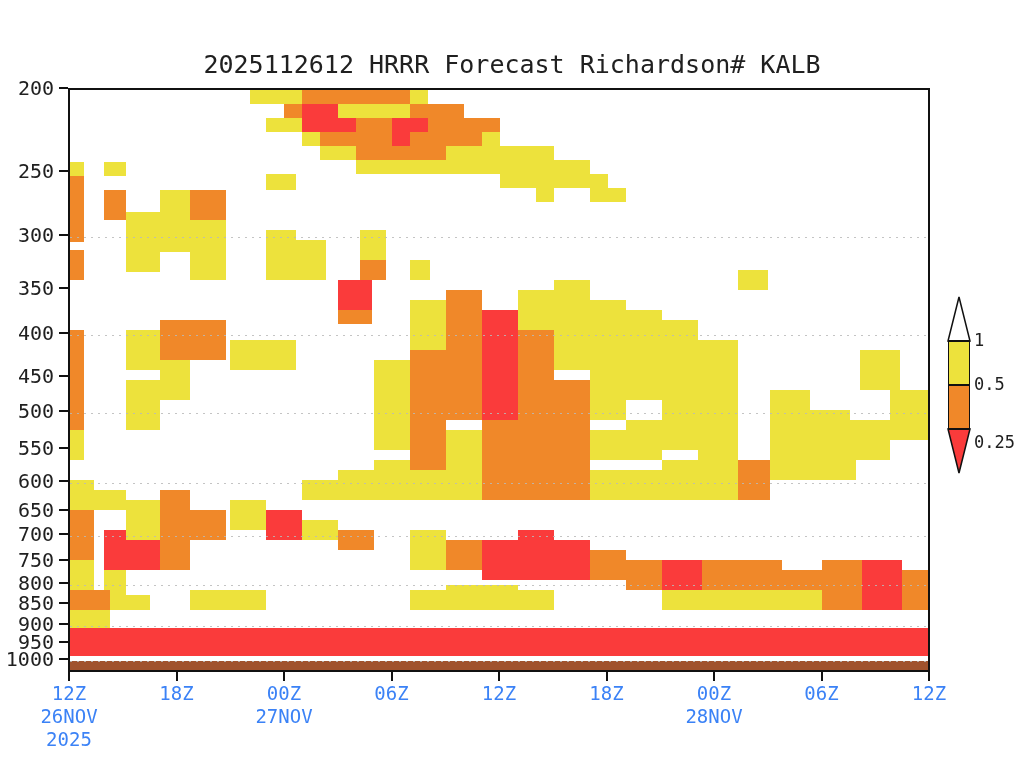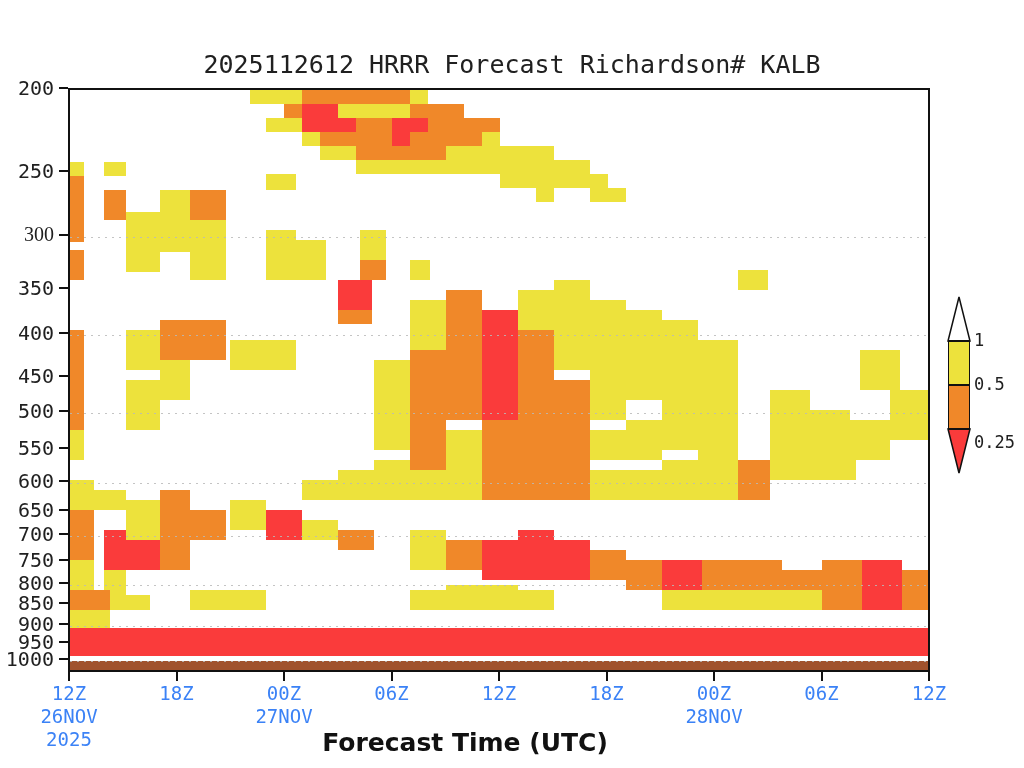--- a/index.html
+++ b/index.html
@@ -320,21 +320,21 @@
         <div class="gridline" style="top: 571px;"></div>
       </div>
   </div>
 
   <div id="yaxis">
       <div class="ytick-mark" style="left: 59px; top: 87px; position: absolute;"></div>
       <div class="ytick-label" style="left: 0px; width: 54px; top: 76px;">200</div>
       <div class="ytick-mark" style="left: 59px; top: 170px; position: absolute;"></div>
       <div class="ytick-label" style="left: 0px; width: 54px; top: 159px;">250</div>
       <div class="ytick-mark" style="left: 59px; top: 234px; position: absolute;"></div>
-      <div class="ytick-label" style="left: 0px; width: 54px; top: 223px; font-family: Liberation Serif, serif;">300</div>
+      <div class="ytick-label" style="left: 0px; width: 54px; top: 223px;">300</div>
       <div class="ytick-mark" style="left: 59px; top: 287px; position: absolute;"></div>
       <div class="ytick-label" style="left: 0px; width: 54px; top: 276px;">350</div>
       <div class="ytick-mark" style="left: 59px; top: 332px; position: absolute;"></div>
       <div class="ytick-label" style="left: 0px; width: 54px; top: 321px;">400</div>
       <div class="ytick-mark" style="left: 59px; top: 375px; position: absolute;"></div>
       <div class="ytick-label" style="left: 0px; width: 54px; top: 364px;">450</div>
       <div class="ytick-mark" style="left: 59px; top: 410px; position: absolute;"></div>
       <div class="ytick-label" style="left: 0px; width: 54px; top: 399px;">500</div>
       <div class="ytick-mark" style="left: 59px; top: 447px; position: absolute;"></div>
       <div class="ytick-label" style="left: 0px; width: 54px; top: 436px;">550</div>
@@ -375,21 +375,20 @@
       <div class="xtick-label" style="left: 546.5px; width: 120px; top: 682px;">18Z</div>
       <div class="xtick-mark" style="left: 713px; top: 672px; position: absolute;"></div>
       <div class="xtick-label" style="left: 654px; width: 120px; top: 682px;">00Z
 28NOV</div>
       <div class="xtick-mark" style="left: 820.5px; top: 672px; position: absolute;"></div>
       <div class="xtick-label" style="left: 761.5px; width: 120px; top: 682px;">06Z</div>
       <div class="xtick-mark" style="left: 928px; top: 672px; position: absolute;"></div>
       <div class="xtick-label" style="left: 869px; width: 120px; top: 682px;">12Z</div>
     </div>
 
-  <div class="xaxis-title">Forecast Time (UTC)</div>
 
   <div id="colorbar">
       <svg class="cap-svg" width="26" height="46" style="left: 0px; top: 0px;">
         <polygon points="13,1 24,45 2,45" fill="#FFFFFF" stroke="#111" stroke-width="1.5"></polygon>
       </svg>
       <div class="cbar-seg" style="top: 44px; height: 44px; background: rgb(237, 226, 60);"></div>
       <div class="cbar-seg" style="top: 88px; height: 44px; background: rgb(240, 136, 41);"></div>
       <svg class="cap-svg" width="26" height="46" style="left: 0px; top: 132px;">
         <polygon points="2,1 24,1 13,45" fill="#FA3B3B" stroke="#111" stroke-width="1.5"></polygon>
       </svg>

